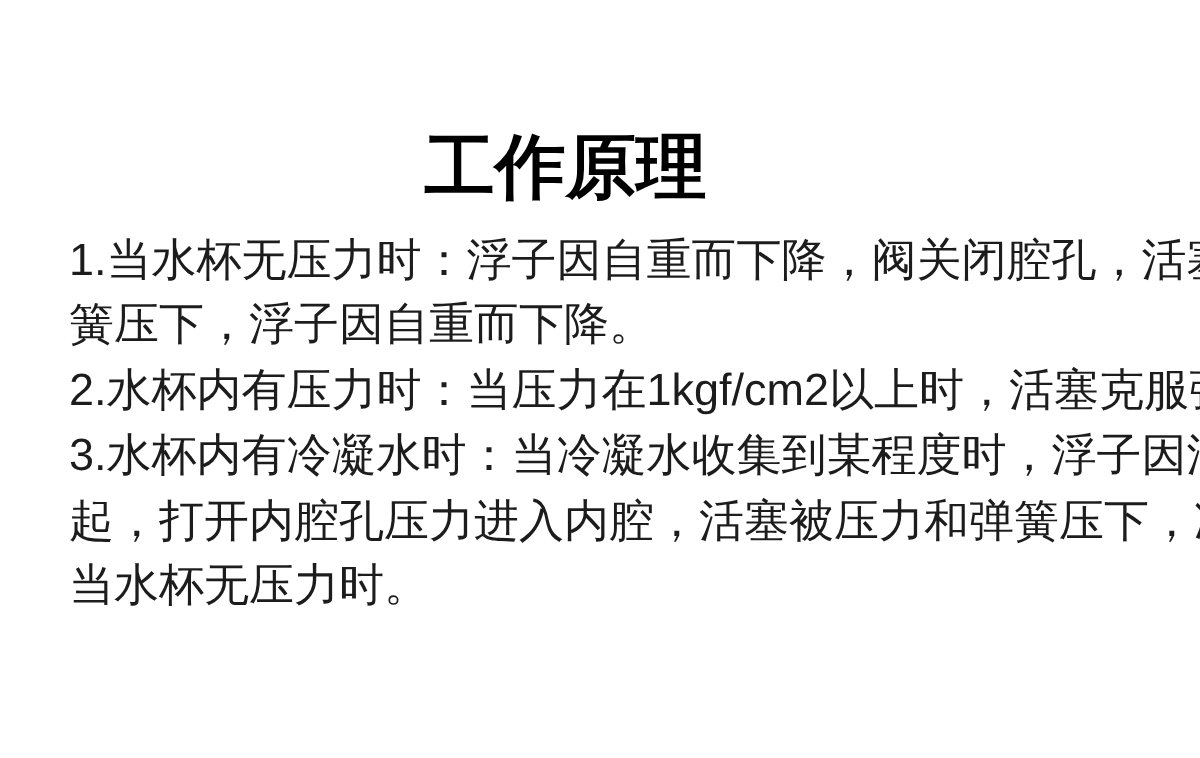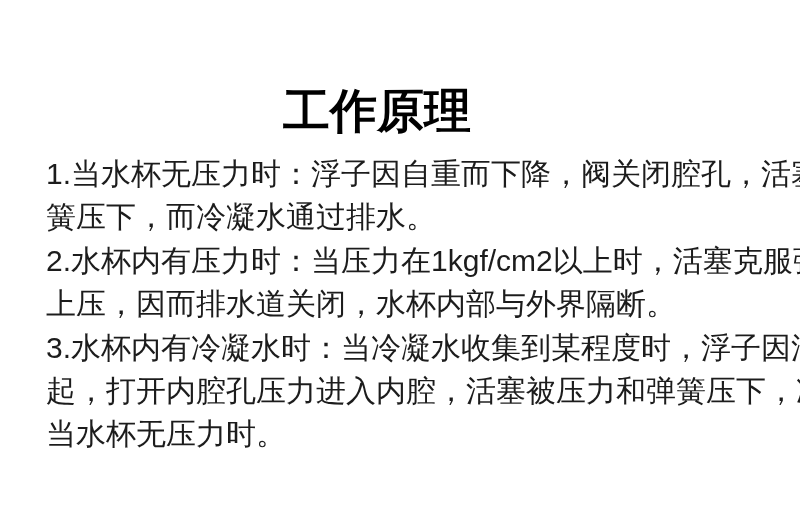--- a/index.html
+++ b/index.html
@@ -53,26 +53,25 @@
 <body>
 
 <main class="page">
 
   <h1 class="doc-title">工作原理</h1>
 
   <section class="doc-body">
 
     <p>
       <span class="line">1.当水杯无压力时：浮子因自重而下降，阀关闭腔孔，活塞被弹</span>
-      <span class="line">簧压下，而冷凝水通过排水。</span>
+      <span class="line">簧压下，浮子因自重而下降。</span>
     </p>
 
     <p>
       <span class="line">2.水杯内有压力时：当压力在1kgf/cm2以上时，活塞克服弹簧向</span>
-      <span class="line">上压，因而排水道关闭，水杯内部与外界隔断。</span>
     </p>
 
     <p>
       <span class="line">3.水杯内有冷凝水时：当冷凝水收集到某程度时，浮子因浮力升</span>
       <span class="line">起，打开内腔孔压力进入内腔，活塞被压力和弹簧压下，冷凝水</span>
       <span class="line">当水杯无压力时。</span>
     </p>
 
   </section>
 

